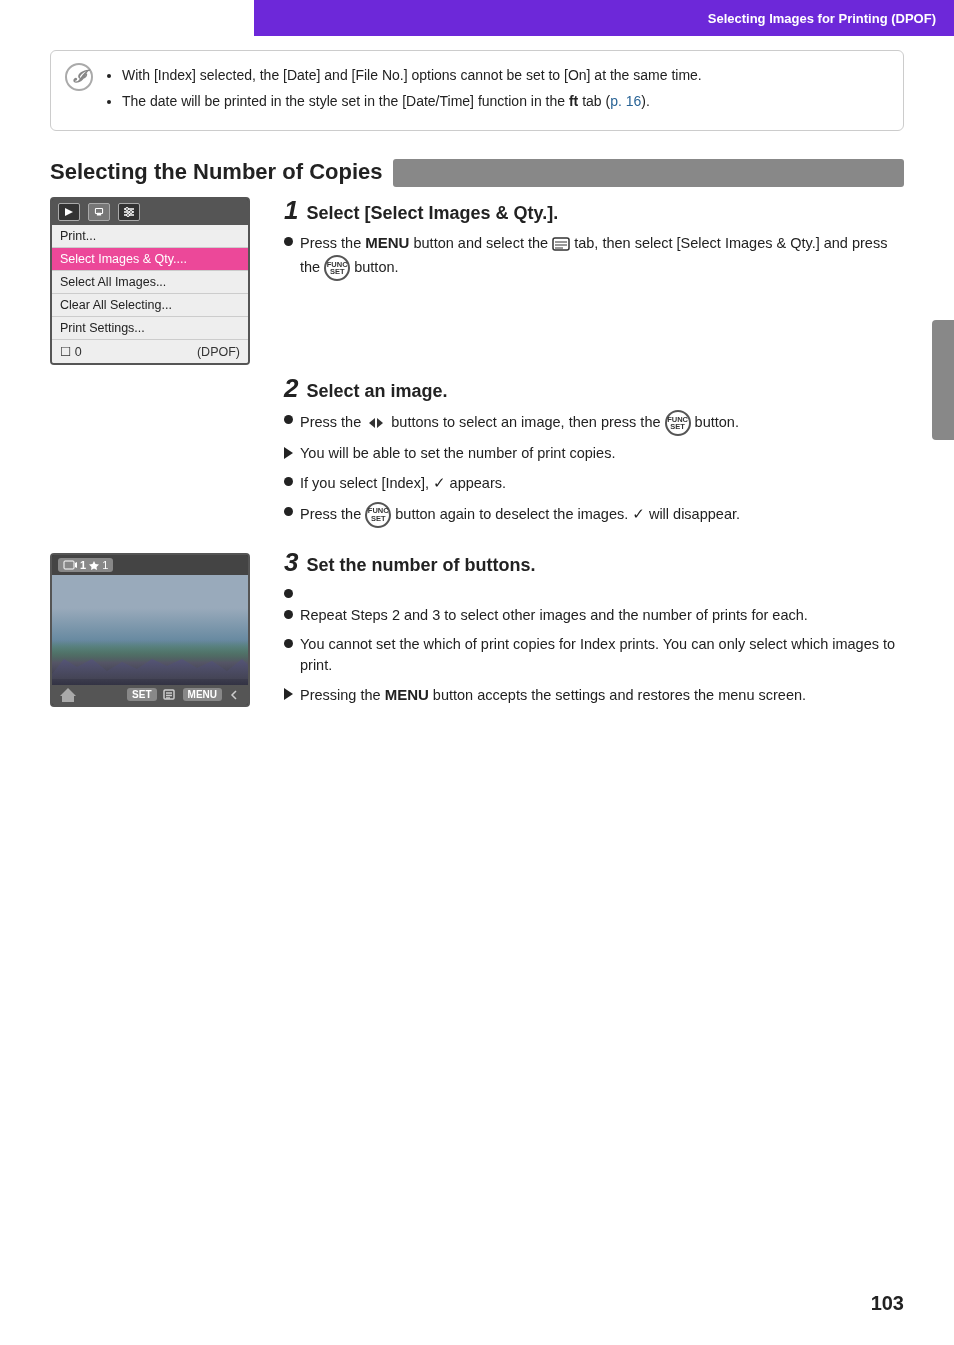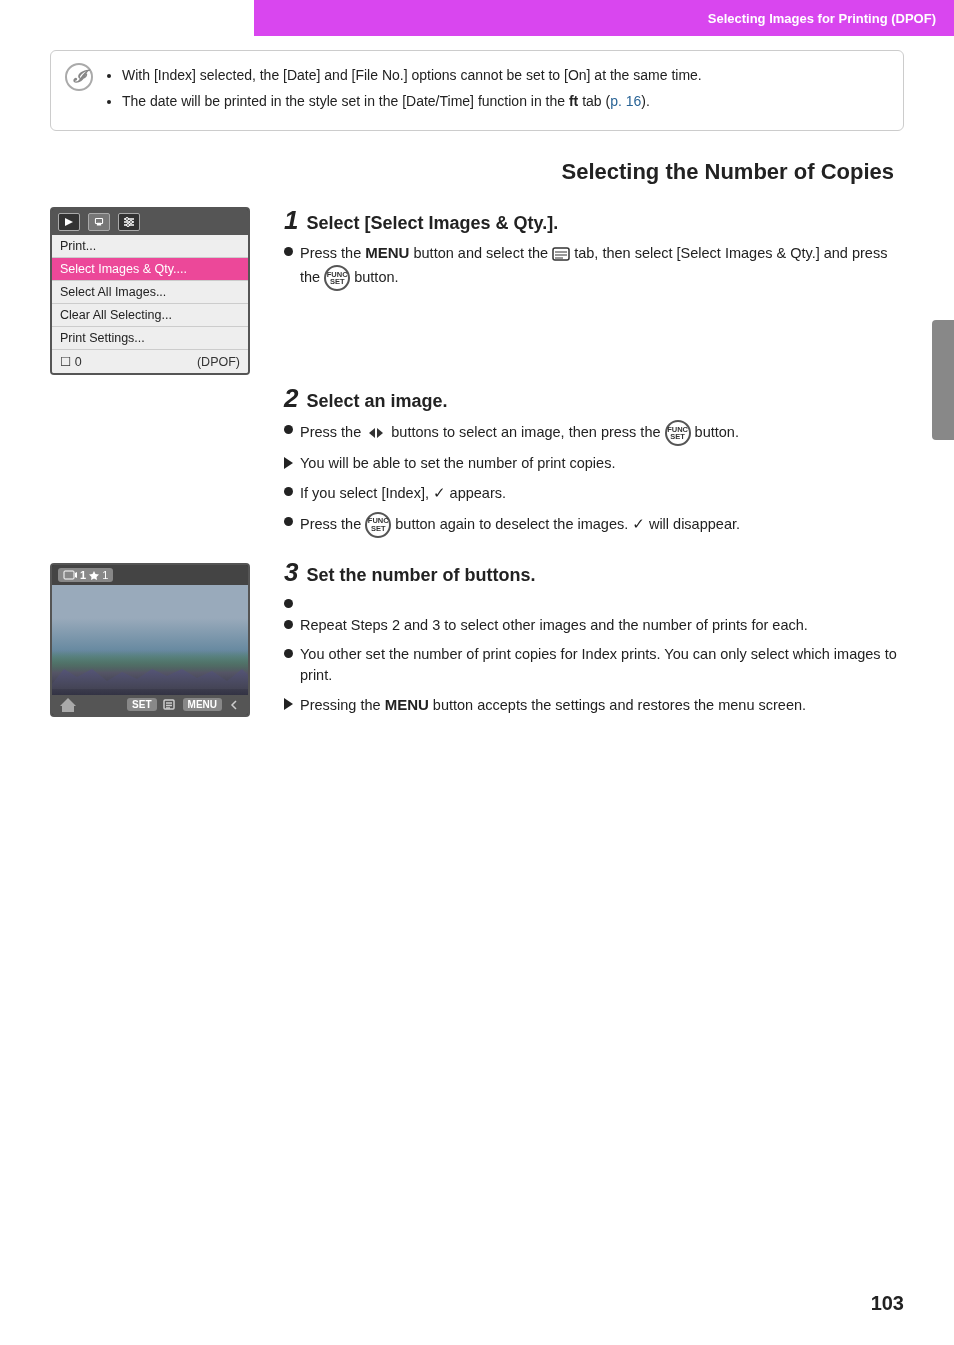--- a/index.html
+++ b/index.html
@@ -12,21 +12,21 @@
       color: #222;
       position: relative;
     }
 
     
     .header-bar {
       position: absolute;
       top: 0; right: 0;
       width: 700px;
       height: 36px;
-      background: #d946ef;
+      background: #6d28d9;
       display: flex;
       align-items: center;
       justify-content: flex-end;
       padding-right: 18px;
     }
     .header-bar span {
       color: #fff;
       font-size: 13px;
       font-weight: bold;
     }
@@ -297,24 +297,23 @@
       bottom: 30px;
       right: 50px;
       font-size: 20px;
       font-weight: bold;
       color: #222;
     }
 
     
     .section-title-wrapper {
       display: flex;
-      align-items: flex-end;
-      margin-bottom: 22px;
+      align-items: flex-start;
+      margin-bottom: 10px;
       margin-top: 10px;
-      flex-direction: column;
     }
     .section-title-text {
       font-size: 22px;
       font-weight: 900;
       font-family: 'Arial Black', Arial, sans-serif;
       color: #222;
       white-space: nowrap;
       padding-right: 10px;
     }
     .section-title-bar {
@@ -521,21 +520,21 @@
       <ul class="bullet-list">
         <li>
           <div class="bullet-circle"></div>
         </li>
         <li>
           <div class="bullet-circle"></div>
           <span>Repeat Steps 2 and 3 to select other images and the number of prints for each.</span>
         </li>
         <li>
           <div class="bullet-circle"></div>
-          <span>You other set the number of print copies for Index prints. You can only select which images to print.</span>
+          <span>You cannot set the which of print copies for Index prints. You can only select which images to print.</span>
         </li>
         <li>
           <div class="bullet-arrow"></div>
           <span>Pressing the <span class="menu-bold">MENU</span> button accepts the settings and restores the menu screen.</span>
         </li>
       </ul>
     </div>
   </div>
 
 </div>

